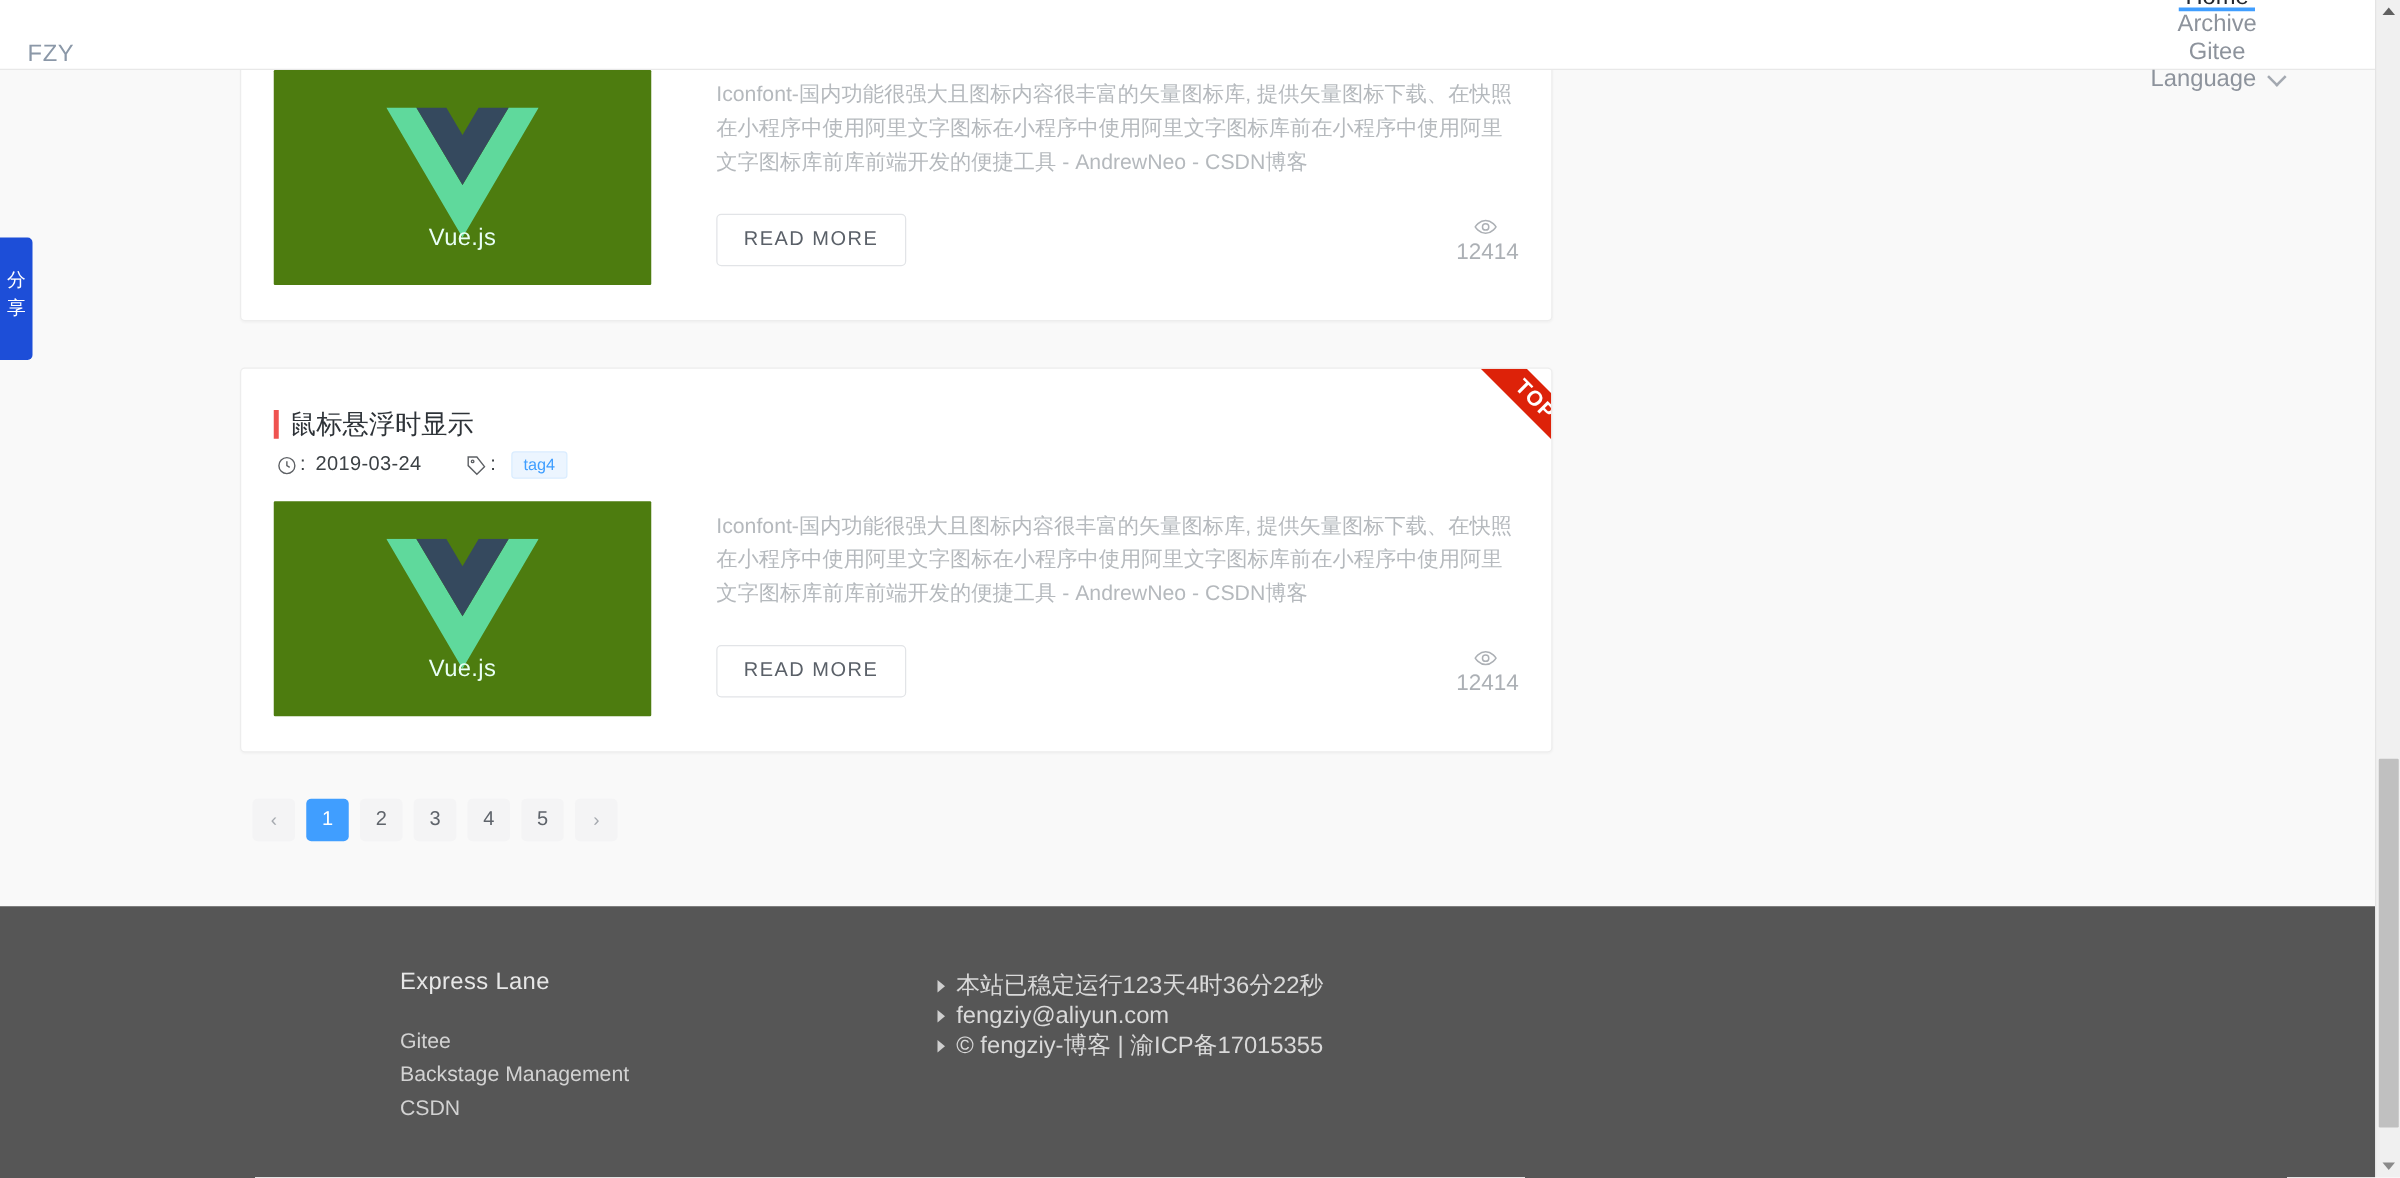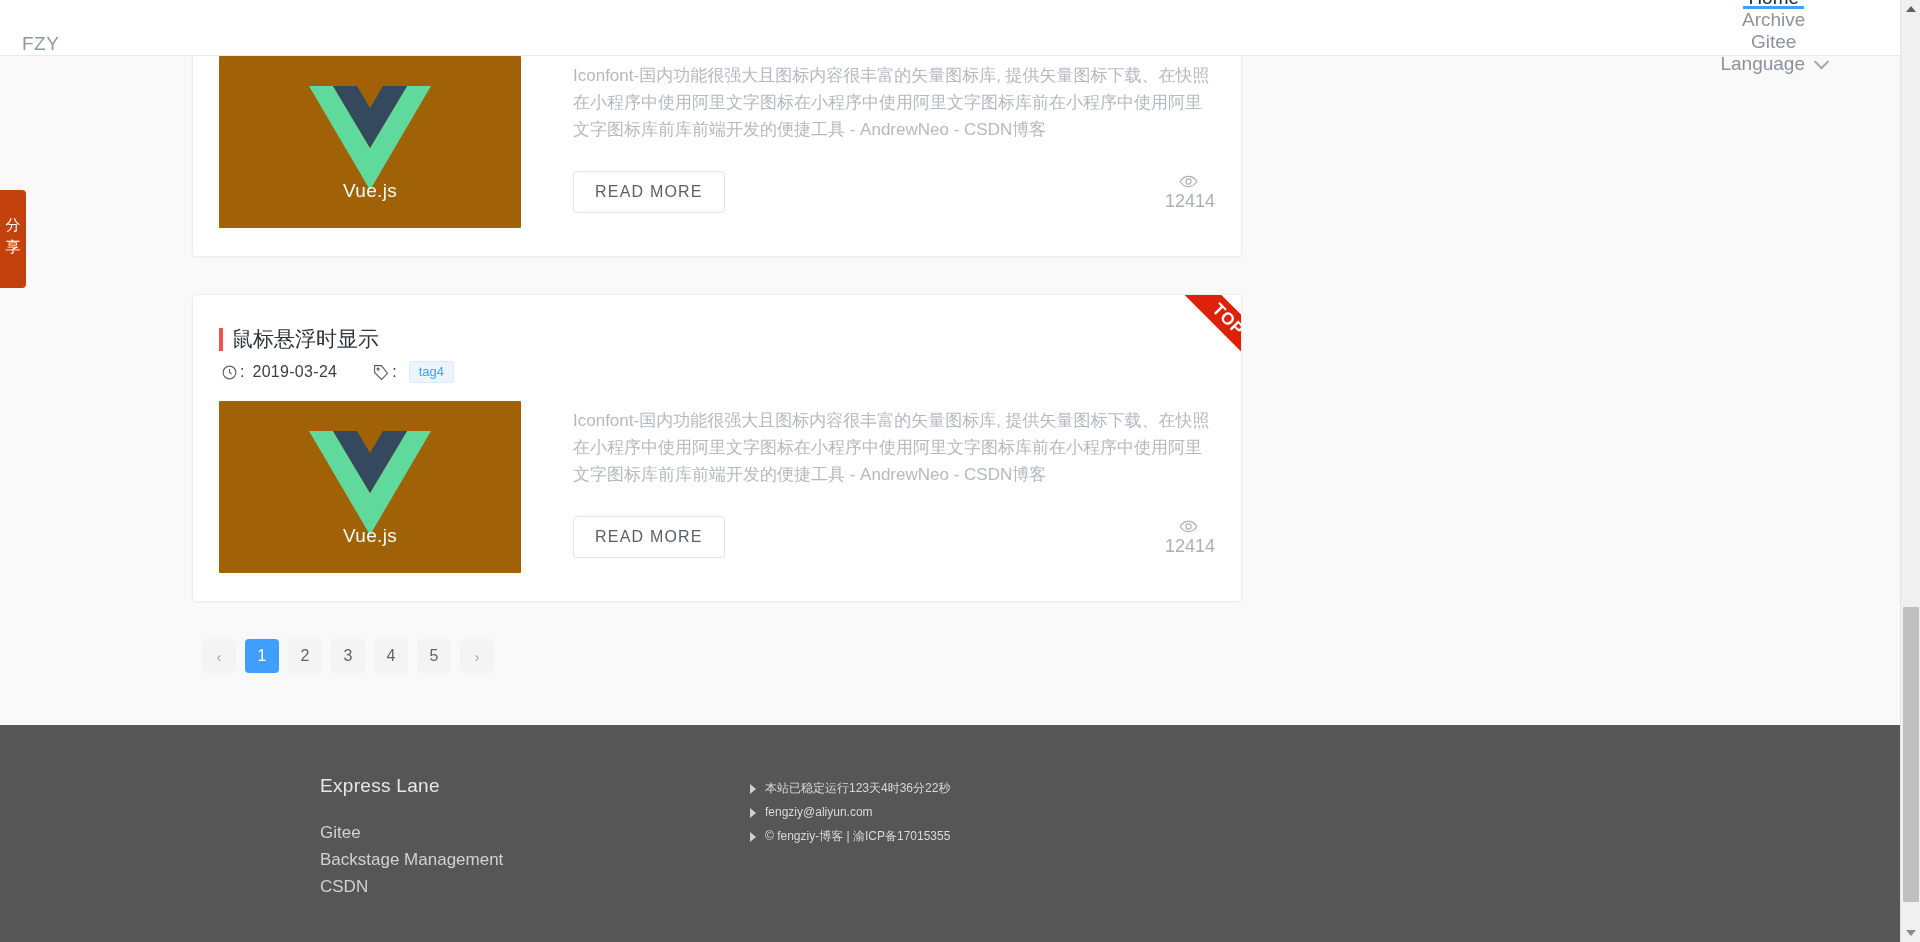--- a/index.html
+++ b/index.html
@@ -85,21 +85,21 @@
     transform: rotate(45deg) translate(-2px,-2px);
   }
 
   
   .share-tab {
     position: absolute;
     left: 0;
     top: 190px;
     width: 26px;
     height: 98px;
-    background: #c2410c;
+    background: #1d4ed8;
     border-radius: 0 4px 4px 0;
     color: #ffffff;
     font-size: 15px;
     line-height: 22px;
     text-align: center;
     padding-top: 24px;
     letter-spacing: 0;
     z-index: 45;
     cursor: pointer;
   }
@@ -163,21 +163,21 @@
   }
 
   .post-body {
     display: flex;
     align-items: flex-start;
   }
   .thumb {
     flex: 0 0 auto;
     width: 302px;
     height: 172px;
-    background: #a16207;
+    background: #4d7c0f;
     border-radius: 1px;
     position: relative;
     overflow: hidden;
   }
   .vue-logo {
     position: absolute;
     left: 50%;
     top: 30px;
     transform: translateX(-50%);
   }
@@ -303,21 +303,21 @@
   .footer-link {
     font-size: 17px;
     color: #d2d2d2;
     line-height: 27px;
     cursor: pointer;
   }
   .footer-col-right { padding-top: 2px; }
   .footer-row {
     display: flex;
     align-items: center;
-    font-size: 12px;
+    font-size: 19px;
     color: #d9d9d9;
     line-height: 23px;
     margin-bottom: 1px;
   }
   .tri {
     display: inline-block;
     width: 0; height: 0;
     border-left: 6px solid #cfcfcf;
     border-top: 5px solid transparent;
     border-bottom: 5px solid transparent;

